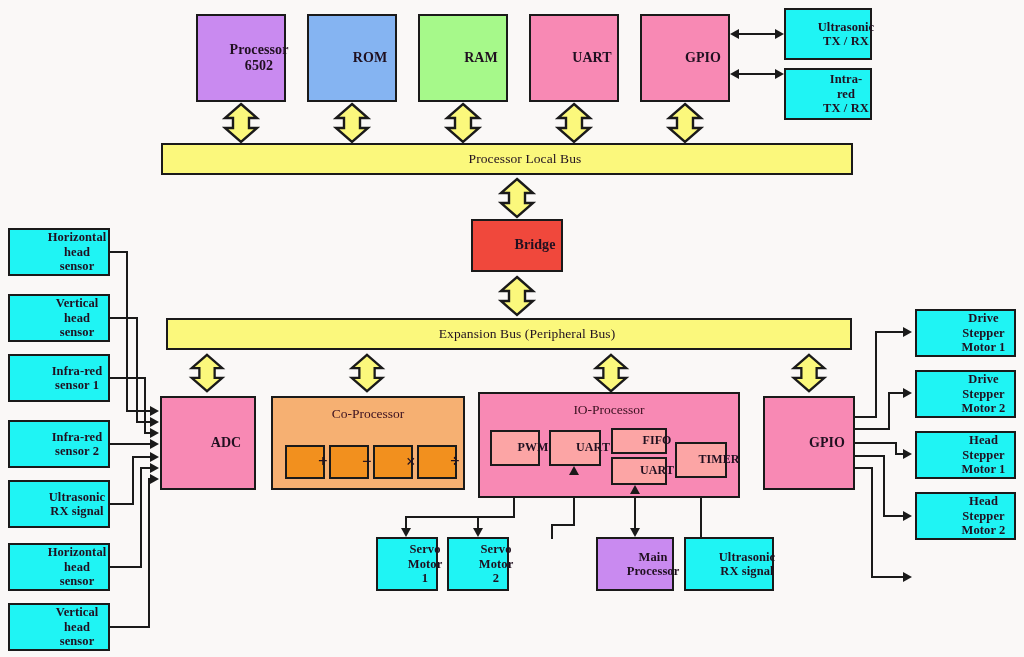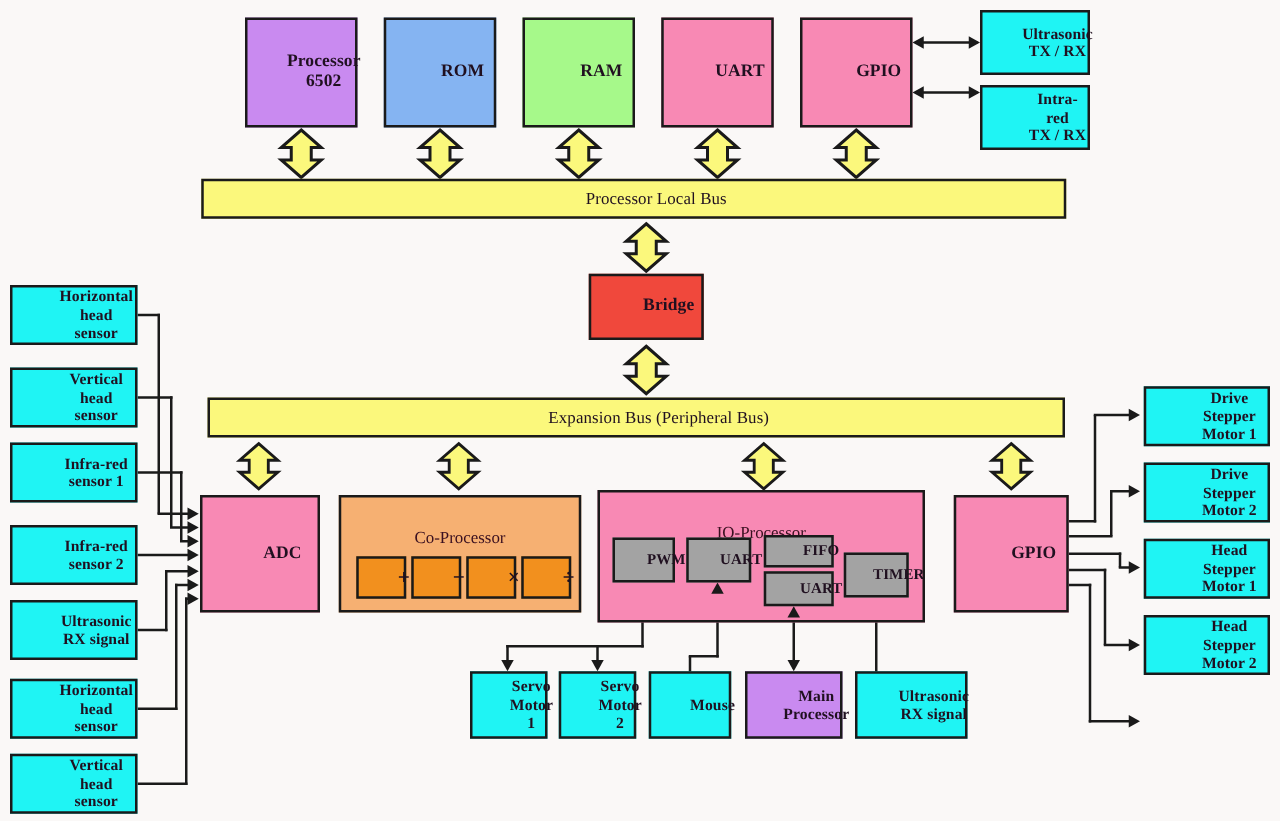--- a/index.html
+++ b/index.html
@@ -29,41 +29,40 @@
   }
   .cyan{background:#1ff4f4;}
   .pink{background:#f889b4;}
   .purple{background:#c98af0;}
   .blue{background:#85b4f2;}
   .green{background:#a6f98a;}
   .yellow{background:#fbf87c;}
   .red{background:#f0483c;}
   .orange-outer{background:#f6b072;}
   .orange-inner{background:#f2901e;}
-  .magenta{background:#a3a3a3;}
+  .magenta{background:#fca5a5;}
 
   .bus{
     font-size:13.5px;font-weight:normal;
     border-width:2px;
   }
   .big-label{font-size:14px;}
   .sm{font-size:12.5px;}
   .xs{font-size:12px;}
 
   
   .group{
     position:absolute;box-sizing:border-box;
     border:2px solid #1a1a1a;
     z-index:3;
   }
   .group > .grp-title{
     position:absolute;left:0;right:0;top:8px;
     text-align:center;font-size:13.5px;color:#3a1020;
     font-weight:normal;
-    margin-top:16px;
   }
 
   
   .ln{position:absolute;background:#1a1a1a;z-index:2;}
   .lh{height:2px;}
   .lv{width:2px;}
 
   
   .ah{position:absolute;width:0;height:0;z-index:3;}
   .ah-r{border-top:5px solid transparent;border-bottom:5px solid transparent;border-left:9px solid #1a1a1a;}
@@ -236,21 +235,20 @@
   <div class="blk magenta xs" style="left:611px;top:428px;width:56px;height:26px;">FIFO</div>
   <div class="blk magenta xs" style="left:611px;top:457px;width:56px;height:28px;">UART</div>
   <div class="blk magenta xs" style="left:675px;top:430px;width:52px;height:36px;margin-top:12px;">TIMER</div>
 
   <div class="blk pink big-label" style="left:763px;top:396px;width:92px;height:94px;">GPIO</div>
 
   <div class="blk cyan sm" style="left:376px;top:537px;width:62px;height:54px;">Servo
 Motor 1</div>
   <div class="blk cyan sm" style="left:447px;top:537px;width:62px;height:54px;">Servo
 Motor 2</div>
-  <div class="blk cyan sm" style="left:519px;top:537px;width:66px;height:54px;">Mouse</div>
   <div class="blk purple sm" style="left:596px;top:537px;width:78px;height:54px;">Main
 Processor</div>
   <div class="blk cyan sm" style="left:684px;top:537px;width:90px;height:54px;">Ultrasonic
 RX signal</div>
 
   <div class="ln lv" style="left:513px;top:466px;height:52px;"></div>
   <div class="ln lh" style="left:405px;top:516px;width:110px;"></div>
   <div class="ln lv" style="left:405px;top:516px;height:16px;"></div>
   <div class="ah ah-d" style="left:401px;top:528px;"></div>
   <div class="ln lv" style="left:477px;top:516px;height:16px;"></div>

